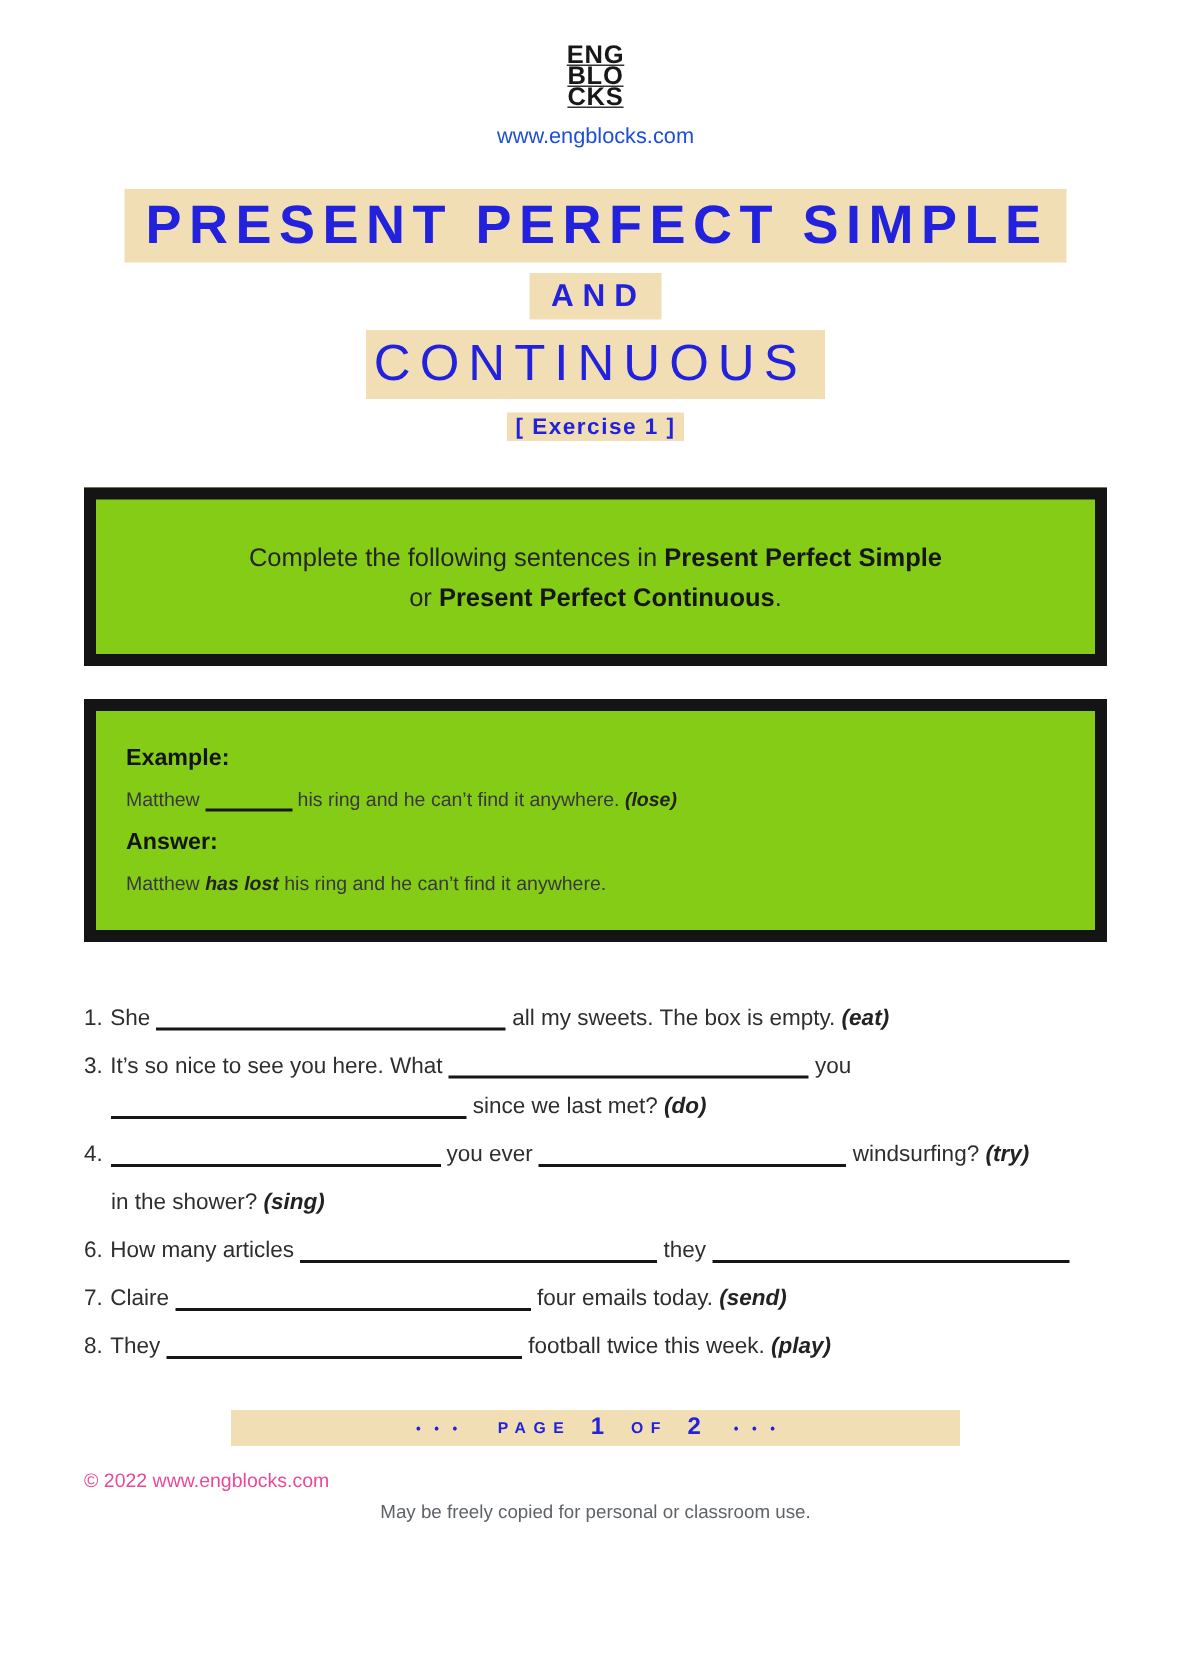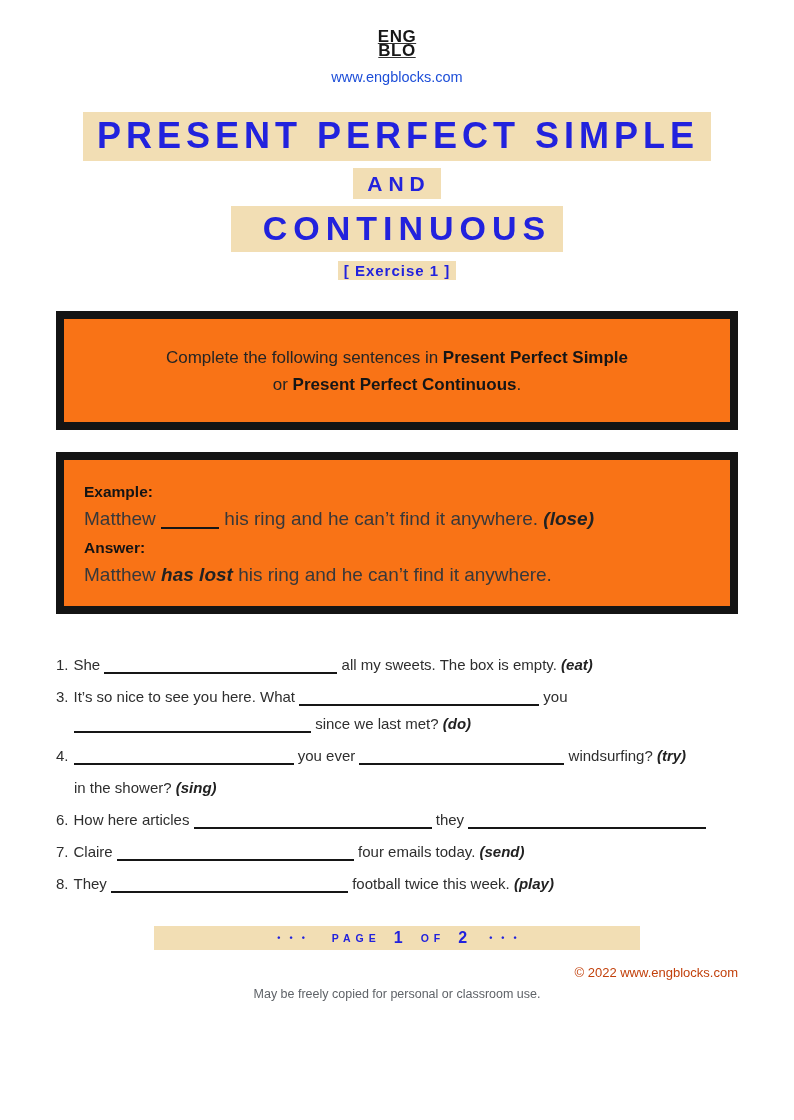--- a/index.html
+++ b/index.html
@@ -17,32 +17,32 @@
 
   
   .title-block { margin-top:27px; text-align:center; }
   .title-line { line-height:1; }
   .hl { background:#f2deb4; display:inline-block; }
   .t1 { margin-bottom:7px; }
   .t1 .hl { font-size:36px; font-weight:bold; letter-spacing:5px; color:#2222dd; padding:6px 12px 7px 14px; }
   .t2 { margin-bottom:7px; }
   .t2 .hl { font-size:21px; font-weight:bold; letter-spacing:6px; color:#2222dd; padding:5px 10px 5px 14px; }
   .t3 { margin-bottom:9px; }
-  .t3 .hl { font-size:34px; font-weight:bold; letter-spacing:6px; color:#2222dd; padding:5px 12px 7px 32px; }
+  .t3 .hl { font-size:34px; font-weight:normal; letter-spacing:6px; color:#2222dd; padding:5px 12px 7px 5px; }
   .t4 .hl { font-size:15px; font-weight:bold; letter-spacing:1px; color:#2222dd; padding:2px 6px; }
 
   
-  .black-box { border:8px solid #141414; background:#f97316; }
+  .black-box { border:8px solid #141414; background:#84cc16; }
   .instruction-box { margin-top:31px; padding:25px 12px 24px 12px; text-align:center; }
   .instr-line { font-size:17px; line-height:27px; color:#252525; }
   .instruction-box .b { font-weight:bold; color:#161616; }
 
   .example-box { margin-top:22px; padding:16px 20px 18px 20px; text-align:left; }
   .ex-label { font-size:15.5px; font-weight:bold; color:#141414; line-height:27px; margin-top:2px; }
-  .ex-sentence { font-size:19px; color:#38383a; line-height:27px; white-space:nowrap; }
+  .ex-sentence { font-size:13px; color:#38383a; line-height:27px; white-space:nowrap; }
 
   
   .t  { }
   .b  { font-weight:bold; }
   .bi { font-weight:bold; font-style:italic; color:#222; }
   .blank {
     display:inline-block; height:13px; border-bottom:2px solid #161616;
     vertical-align:-4px;
   }
 
@@ -55,31 +55,32 @@
 
   
   .page-banner {
     margin:29px auto 0 auto; width:486px; height:24px; background:#f2deb4;
     display:flex; align-items:center; justify-content:center; gap:13px;
     color:#2222dd;
   }
   .banner-dots { font-size:9px; letter-spacing:9px; font-weight:bold; padding-left:9px; }
   .banner-word { font-size:10.5px; font-weight:bold; letter-spacing:5px; padding-left:5px; }
   .banner-num { font-size:16px; font-weight:bold; }
-  .copyright { text-align:right; margin-top:15px; font-size:13px; color:#c2410c; }
+  .copyright { text-align:left; margin-top:15px; font-size:13px; color:#ec4899; }
   .license { text-align:center; margin-top:7px; font-size:12.5px; color:#5f6368; }
 </style>
 </head>
 <body>
 
 <div class="content">
 
   <div class="logo-block">
     <div class="logo-line">ENG</div>
     <div class="logo-line">BLO</div>
+    <div class="logo-line">CKS</div>
   </div>
   <div class="site-url">www.engblocks.com</div>
 
   <div class="title-block">
     <div class="title-line t1"><span class="hl">PRESENT PERFECT SIMPLE</span></div>
     <div class="title-line t2"><span class="hl">AND</span></div>
     <div class="title-line t3"><span class="hl">CONTINUOUS</span></div>
     <div class="title-line t4"><span class="hl">[ Exercise 1 ]</span></div>
   </div>
 
@@ -103,21 +104,21 @@
         <div class="ex-line"><span class="ex-num">3.</span><span class="t">It’s so nice to see you here. What </span><span class="blank" style="width: 240px;"></span><span class="t"> you</span></div>
         <div class="ex-line cont"><span class="blank" style="width: 237px;"></span><span class="t"> since we last met? </span><span class="bi">(do)</span></div>
       </div>
       <div class="ex-item">
         <div class="ex-line"><span class="ex-num">4.</span><span class="blank" style="width: 220px;"></span><span class="t"> you ever </span><span class="blank" style="width: 205px;"></span><span class="t"> windsurfing? </span><span class="bi">(try)</span></div>
       </div>
       <div class="ex-item">
         <div class="ex-line cont"><span class="t">in the shower? </span><span class="bi">(sing)</span></div>
       </div>
       <div class="ex-item">
-        <div class="ex-line"><span class="ex-num">6.</span><span class="t">How here articles </span><span class="blank" style="width: 238px;"></span><span class="t"> they </span><span class="blank" style="width: 238px;"></span></div>
+        <div class="ex-line"><span class="ex-num">6.</span><span class="t">How many articles </span><span class="blank" style="width: 238px;"></span><span class="t"> they </span><span class="blank" style="width: 238px;"></span></div>
       </div>
       <div class="ex-item">
         <div class="ex-line"><span class="ex-num">7.</span><span class="t">Claire </span><span class="blank" style="width: 237px;"></span><span class="t"> four emails today. </span><span class="bi">(send)</span></div>
       </div>
       <div class="ex-item">
         <div class="ex-line"><span class="ex-num">8.</span><span class="t">They </span><span class="blank" style="width: 237px;"></span><span class="t"> football twice this week. </span><span class="bi">(play)</span></div>
       </div>
     </div>
 
   <div class="page-banner">

